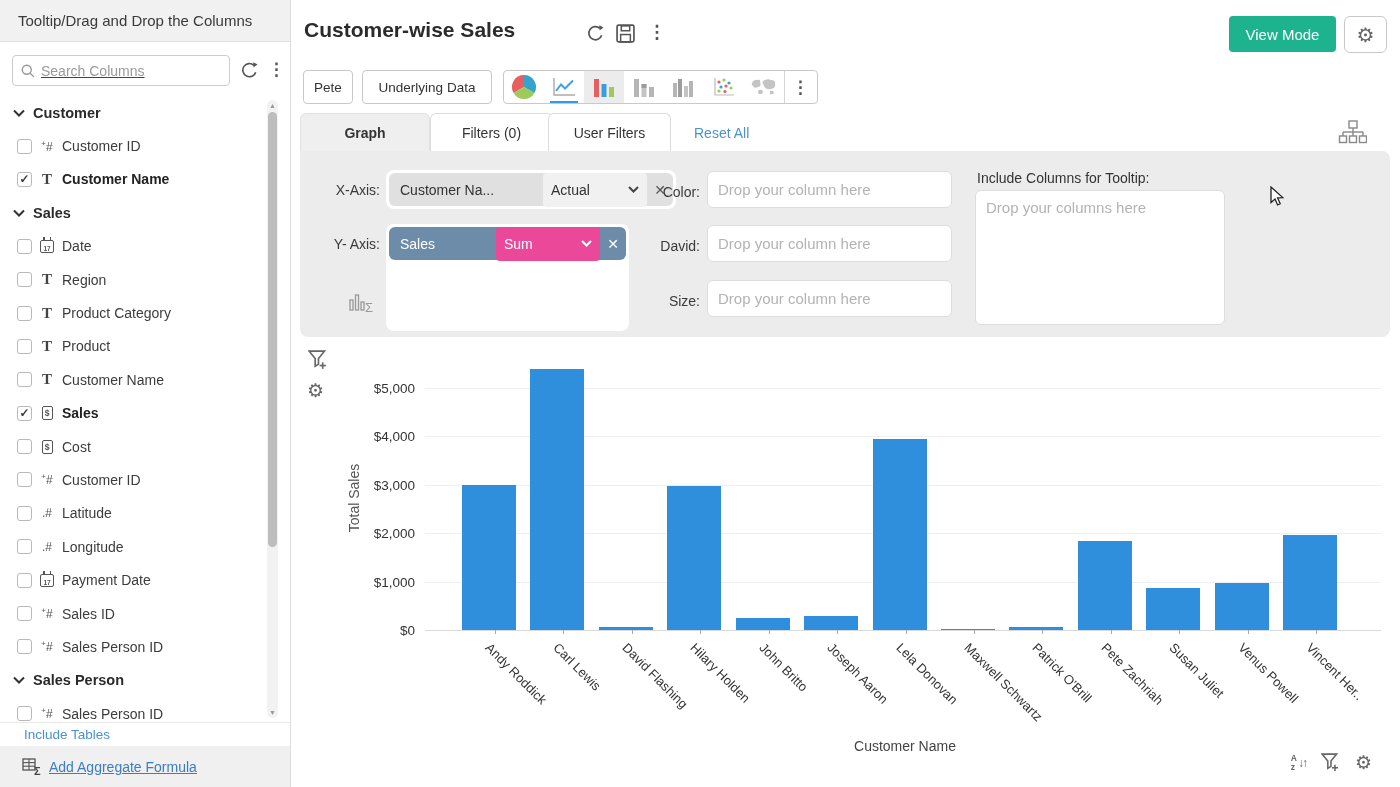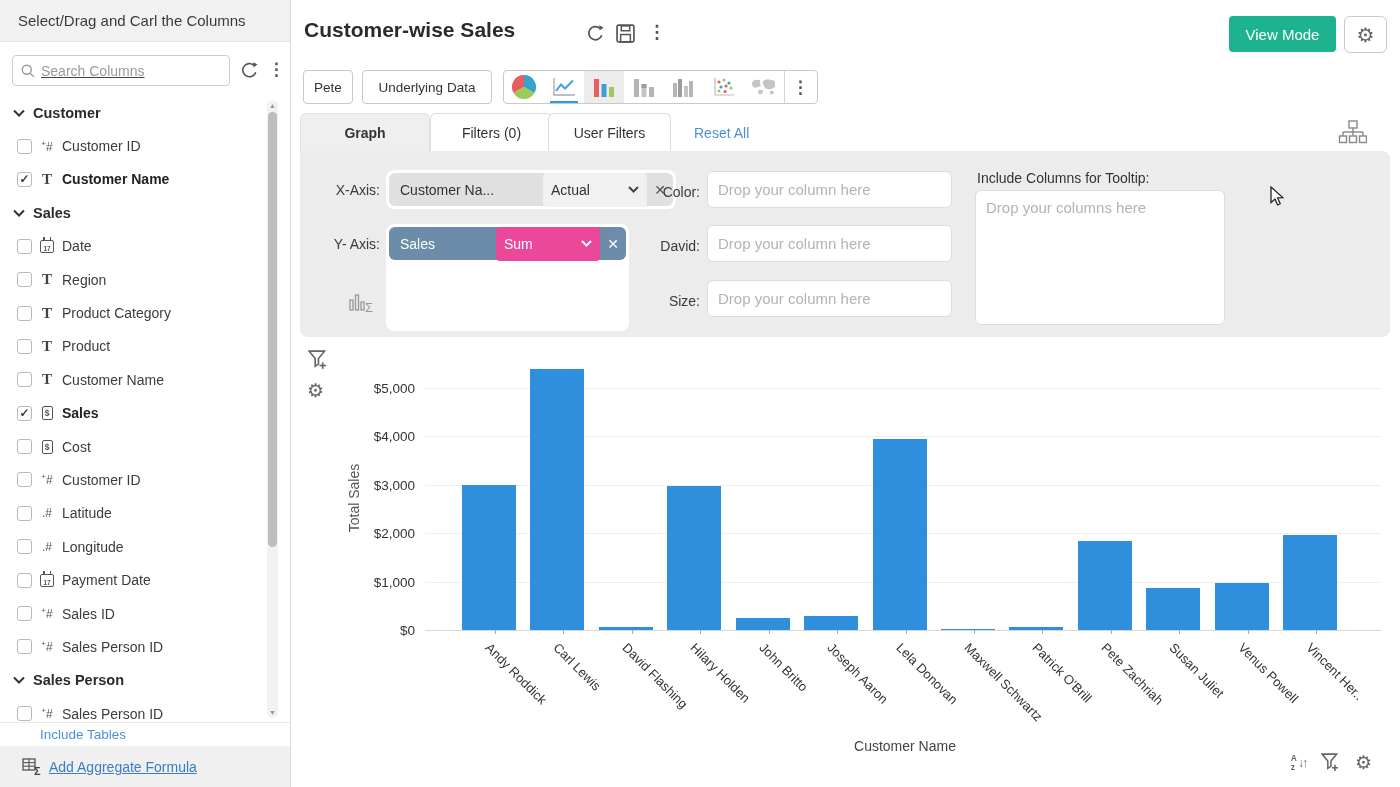--- a/index.html
+++ b/index.html
@@ -43,21 +43,21 @@
     align-items:center; justify-content:center; font-size:8.5px; font-weight:bold; color:#555; }
   .col-label.bold { font-weight:bold; color:#222; }
 
   
   #side-scroll { position:absolute; left:267px; top:100px; width:11px; height:618px; background:#f2f2f2;
     border-radius:6px; }
   #side-thumb { position:absolute; left:1px; top:12px; width:9px; height:435px; background:#bdbdbd; border-radius:5px; }
   .scroll-arrow { position:absolute; left:0; width:11px; text-align:center; font-size:7px; color:#999; }
 
   #include-tables-row { position:absolute; left:0; bottom:41px; width:290px; height:24px; background:#fff;
-    border-top:1px solid #e8e8e8; display:flex; align-items:center; padding-left:40px; }
+    border-top:1px solid #e8e8e8; display:flex; align-items:center; padding-left:24px; }
   #include-tables-row span { color:#4a90d9; font-size:13.5px; cursor:pointer; }
   #sidebar-footer { position:absolute; left:0; bottom:0; width:290px; height:41px; background:#f0f0f0;
     display:flex; align-items:center; padding-left:22px; }
   #agg-link { color:#3b7dc8; font-size:14px; text-decoration:underline; margin-left:7px; cursor:pointer; }
 
   
   #report-title { position:absolute; left:304px; top:18px; font-size:21px; font-weight:bold; color:#2b2b2b; }
   .title-icon { position:absolute; top:24px; cursor:pointer; }
   #view-mode-btn { position:absolute; left:1229px; top:16px; width:107px; height:36px; background:#1cb38e;
     color:#fff; font-size:15px; border:none; border-radius:4px; cursor:pointer;
@@ -129,21 +129,21 @@
 
   #hierarchy-icon { position:absolute; left:1338px; top:119px; cursor:pointer; }
   #mouse-cursor { position:absolute; left:1270px; top:186px; pointer-events:none; }
 </style>
 </head>
 <body>
 
 <div id="app">
 
   <div id="sidebar">
-    <div id="sidebar-header">Select/Drag and Carl the Columns</div>
+    <div id="sidebar-header">Tooltip/Drag and Drop the Columns</div>
 
     <div id="search-box">
       <svg width="14" height="14" viewBox="0 0 15 15">
         <circle cx="6.2" cy="6.2" r="4.8" fill="none" stroke="#999" stroke-width="1.5"></circle>
         <line x1="9.8" y1="9.8" x2="13.8" y2="13.8" stroke="#999" stroke-width="1.5"></line>
       </svg>
       <input id="search-input" placeholder="Search Columns" style="">
     </div>
     <svg class="side-top-icon" style="left:240px" width="19" height="19" viewBox="0 0 19 19">
       <path d="M15.7 11.2 A6.6 6.6 0 1 1 13.9 4.3" fill="none" stroke="#555" stroke-width="1.6"></path>

